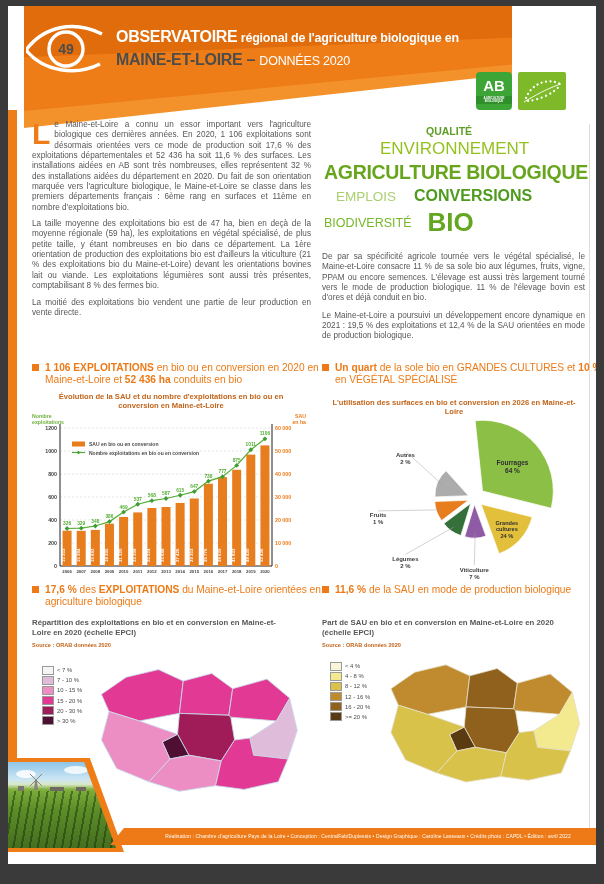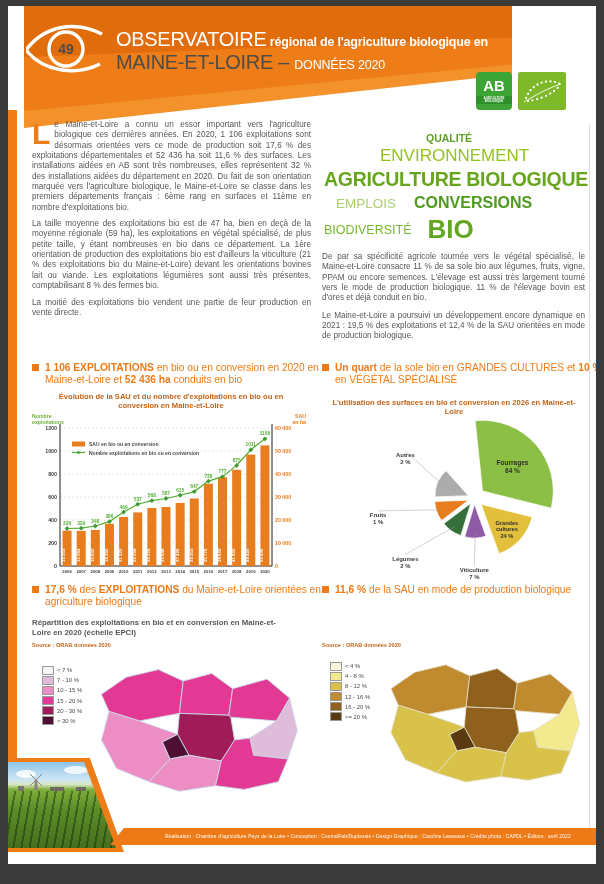--- a/index.html
+++ b/index.html
@@ -8,21 +8,21 @@
   #page{position:absolute;left:8px;top:6px;width:588px;height:858px;background:#fff;overflow:hidden;}
 
   
   .hdr{position:absolute;left:16px;top:0;width:488px;height:122px;}
   .hdr-base{position:absolute;inset:0;background:#EE7D18;clip-path:polygon(0 0,100% 0,100% 52%,0 92%);}
   .hdr-top{position:absolute;inset:0;background:#E06C0C;clip-path:polygon(0 0,100% 0,100% 26%,0 42%);}
   .hdr-light{position:absolute;inset:0;background:#F3922B;clip-path:polygon(0 86%,100% 48%,100% 56%,0 100%);}
   .eye{position:absolute;left:2px;top:12px;}
   .hdr-t1{position:absolute;left:92px;top:22px;white-space:nowrap;}
   .hdr-t2{position:absolute;left:92px;top:45px;white-space:nowrap;}
-  .ht-big{font-size:20px;font-weight:normal;color:#fff;letter-spacing:-.3px;}
+  .ht-big{font-size:16px;font-weight:bold;color:#fff;letter-spacing:-.3px;}
   .ht-sm{font-size:12.5px;font-weight:bold;color:#fff;letter-spacing:-.2px;}
   .ht-dark{color:#4C4C4B;text-align:center;}
   .ht-light{font-weight:normal;color:#fff;}
   .ab-logo{position:absolute;left:452px;top:66px;width:36px;height:38px;background:#3DA535;border-radius:4px;
            display:flex;flex-direction:column;align-items:center;justify-content:center;}
   .ab-txt{color:#fff;font-weight:bold;font-size:15px;line-height:15px;}
   .ab-cap{color:#fff;font-size:2.9px;font-weight:bold;text-align:center;line-height:3.4px;margin-top:3px;background:#2f8f2a;padding:1px 2px;}
   .eu-logo{position:absolute;left:494px;top:66px;width:48px;height:38px;background:#7DB928;border-radius:2px;}
 
   
@@ -34,21 +34,21 @@
   #intro-left{position:absolute;left:24px;top:114px;width:279px;}
   #intro-left p{margin:0 0 6px 0;}
   .dropcap{float:left;color:#EE7D18;font-size:30px;line-height:25px;font-weight:bold;margin:1px 4px 0 0;}
   #intro-right{position:absolute;left:314px;top:246px;width:263px;}
   #intro-right p{margin:0 0 7px 0;}
 
   
   #keywords{position:absolute;left:316px;top:118px;width:262px;}
   .kw{display:block;white-space:nowrap;}
   .kw1{color:#76B82A;font-size:10.5px;margin-left:10px;}
-  .kw2{color:#5E9E26;font-size:10.5px;font-weight:bold;margin-left:102px;margin-top:8px;}
+  .kw2{color:#5E9E26;font-size:10.5px;font-weight:bold;margin-left:102px;margin-top:1px;}
   .kw3{color:#95C11F;font-size:17px;margin-left:56px;margin-top:2px;}
   .kw4{color:#67A51D;font-size:19.5px;font-weight:bold;margin-left:0;margin-top:2px;letter-spacing:-.3px;}
   .kw5{margin-left:12px;margin-top:3px;}
   .kw5a{color:#A9CF6F;font-size:13.5px;}
   .kw5b{color:#4F9B20;font-size:16px;font-weight:bold;margin-left:18px;}
   .kw6{margin-top:2px;}
   .kw6a{color:#76B82A;font-size:12.5px;}
   .kw6b{color:#63A620;font-size:26px;font-weight:bold;margin-left:16px;vertical-align:-4px;}
 
   
@@ -308,20 +308,21 @@
   <div id="sec3-title" class="sec-title">
     <span class="bullet"></span>
     <span class="b">17,6 %</span><span> des </span><span class="b">EXPLOITATIONS</span><span> du Maine-et-Loire orientées en agriculture biologique</span>
   </div>
   <div id="sec4-title" class="sec-title">
     <span class="bullet"></span>
     <span class="b">11,6 %</span><span> de la SAU en mode de production biologique</span>
   </div>
 
   <div id="map1-sub" class="map-sub">Répartition des exploitations en bio et en conversion en Maine-et-Loire en 2020 (échelle EPCI)</div>
+  <div id="map2-sub" class="map-sub">Part de SAU en bio et en conversion en Maine-et-Loire en 2020 (échelle EPCI)</div>
   <div id="map1-src" class="map-src">Source : ORAB données 2020</div>
   <div id="map2-src" class="map-src">Source : ORAB données 2020</div>
 
   <ul id="map1-legend" class="legend">
     <li>
         <span class="swatch" style="background: rgb(248, 243, 246);"></span>
         <span class="lbl">&lt; 7 %</span>
       </li>
     <li>
         <span class="swatch" style="background: rgb(223, 188, 217);"></span>

